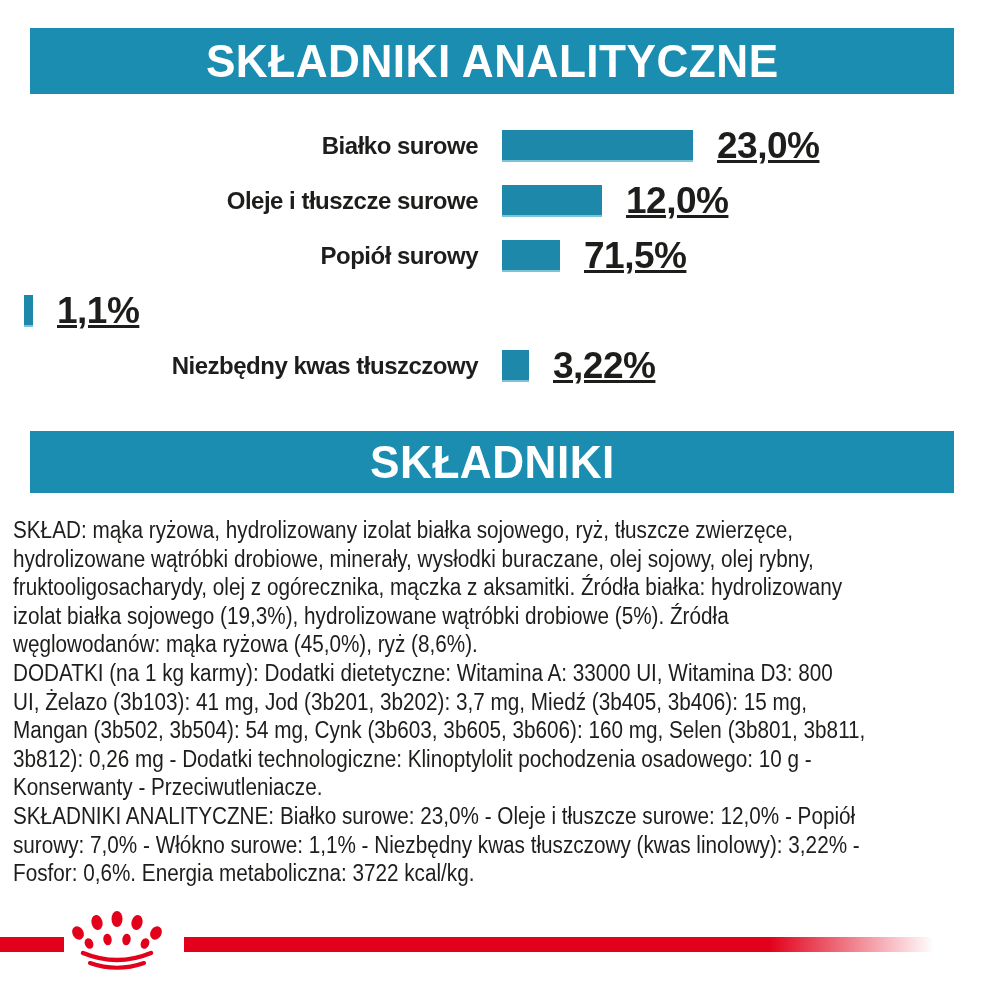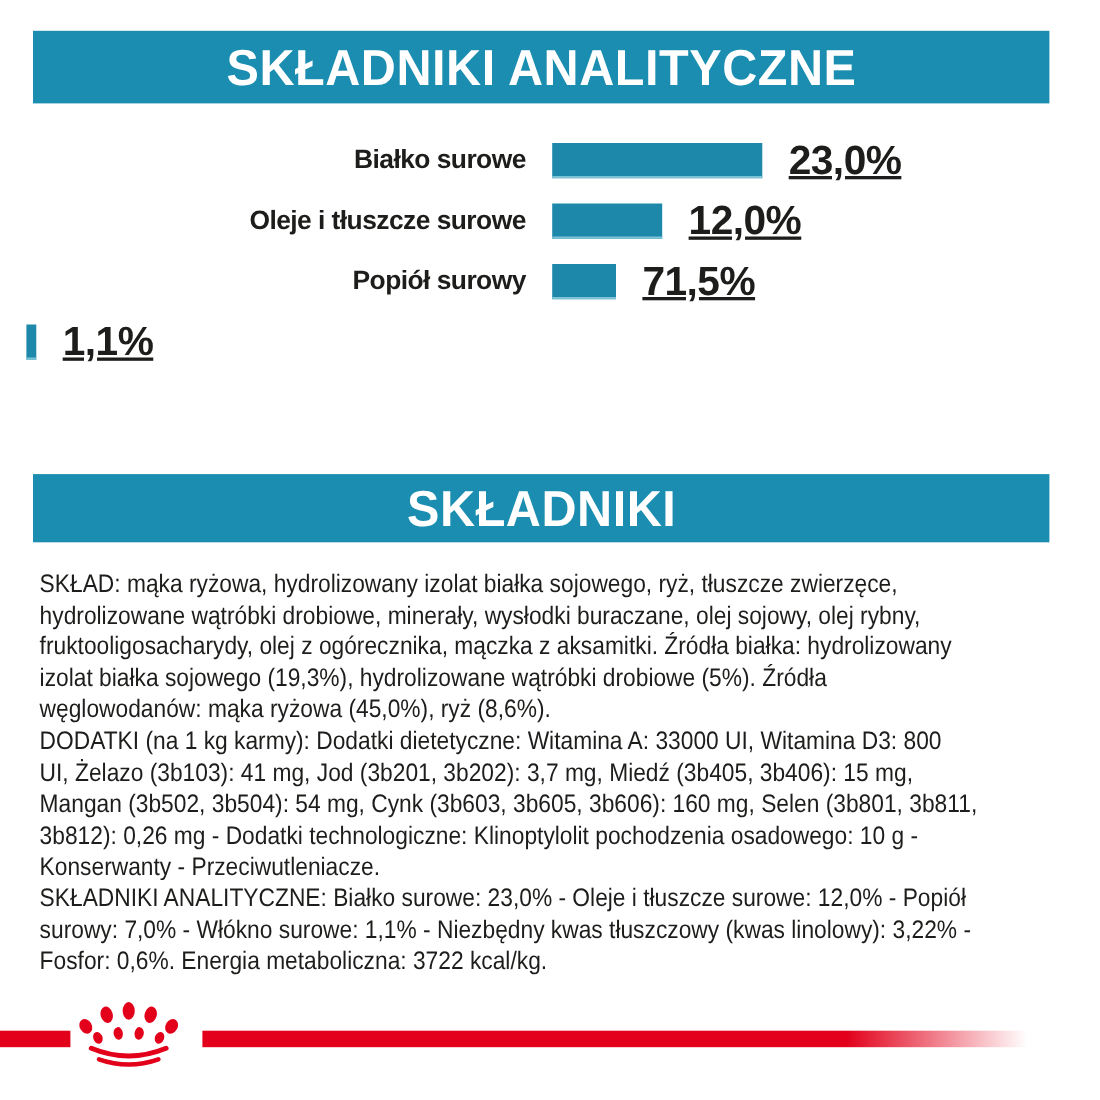--- a/index.html
+++ b/index.html
@@ -26,21 +26,21 @@
   }
   .chart-bar {
     height: 32px; margin-left: 24px; background: #1e88aa;
     border-bottom: 2px solid #7cc3d6; flex: none;
   }
   .chart-value {
     margin-left: 24px; font-weight: bold; font-size: 37px;
     letter-spacing: -0.5px; white-space: nowrap; text-decoration: underline;
   }
 
-  .body-text { position: absolute; left: 36px; top: 516px; width: 960px; }
+  .body-text { position: absolute; left: 13px; top: 516px; width: 960px; }
   .body-line {
     font-size: 23px; line-height: 28.6px; white-space: nowrap;
     transform: scaleX(0.9); transform-origin: left center;
     letter-spacing: 0; color: #1d1d1b;
   }
 
   .footer-band-left {
     position: absolute; left: 0; top: 937px; width: 64px; height: 15px;
     background: #e2001a;
   }
@@ -70,20 +70,25 @@
   </div>
   <div class="chart-row">
     <div class="chart-label">Popiół surowy</div>
     <div class="chart-bar" style="width: 58px;"></div>
     <div class="chart-value">71,5%</div>
   </div>
   <div class="chart-row">
     <div class="chart-bar" style="width: 9px;"></div>
     <div class="chart-value">1,1%</div>
   </div>
+  <div class="chart-row">
+    <div class="chart-label">Niezbędny kwas tłuszczowy</div>
+    <div class="chart-bar" style="width: 27px;"></div>
+    <div class="chart-value">3,22%</div>
+  </div>
 </div>
 
 <div class="banner" id="banner-ingredients">
   <span class="banner-inner">SKŁADNIKI</span>
 </div>
 
 <div class="body-text">
   <div class="body-line">SKŁAD: mąka ryżowa, hydrolizowany izolat białka sojowego, ryż, tłuszcze zwierzęce,</div>
   <div class="body-line">hydrolizowane wątróbki drobiowe, minerały, wysłodki buraczane, olej sojowy, olej rybny,</div>
   <div class="body-line">fruktooligosacharydy, olej z ogórecznika, mączka z aksamitki. Źródła białka: hydrolizowany</div>

